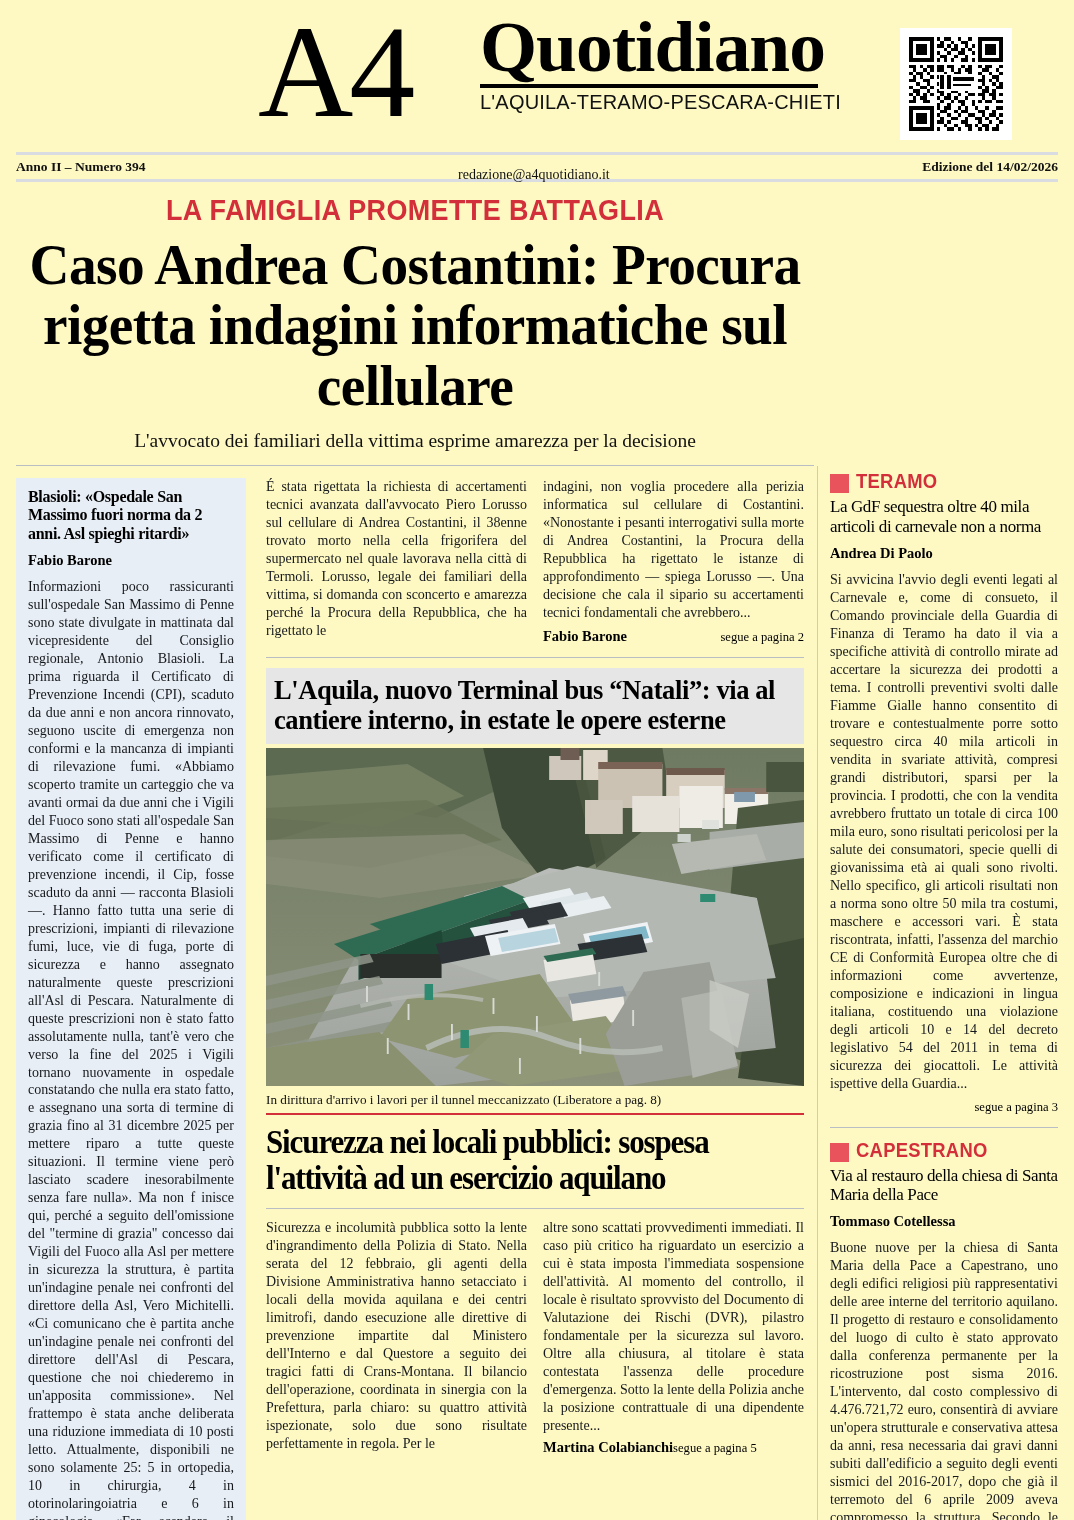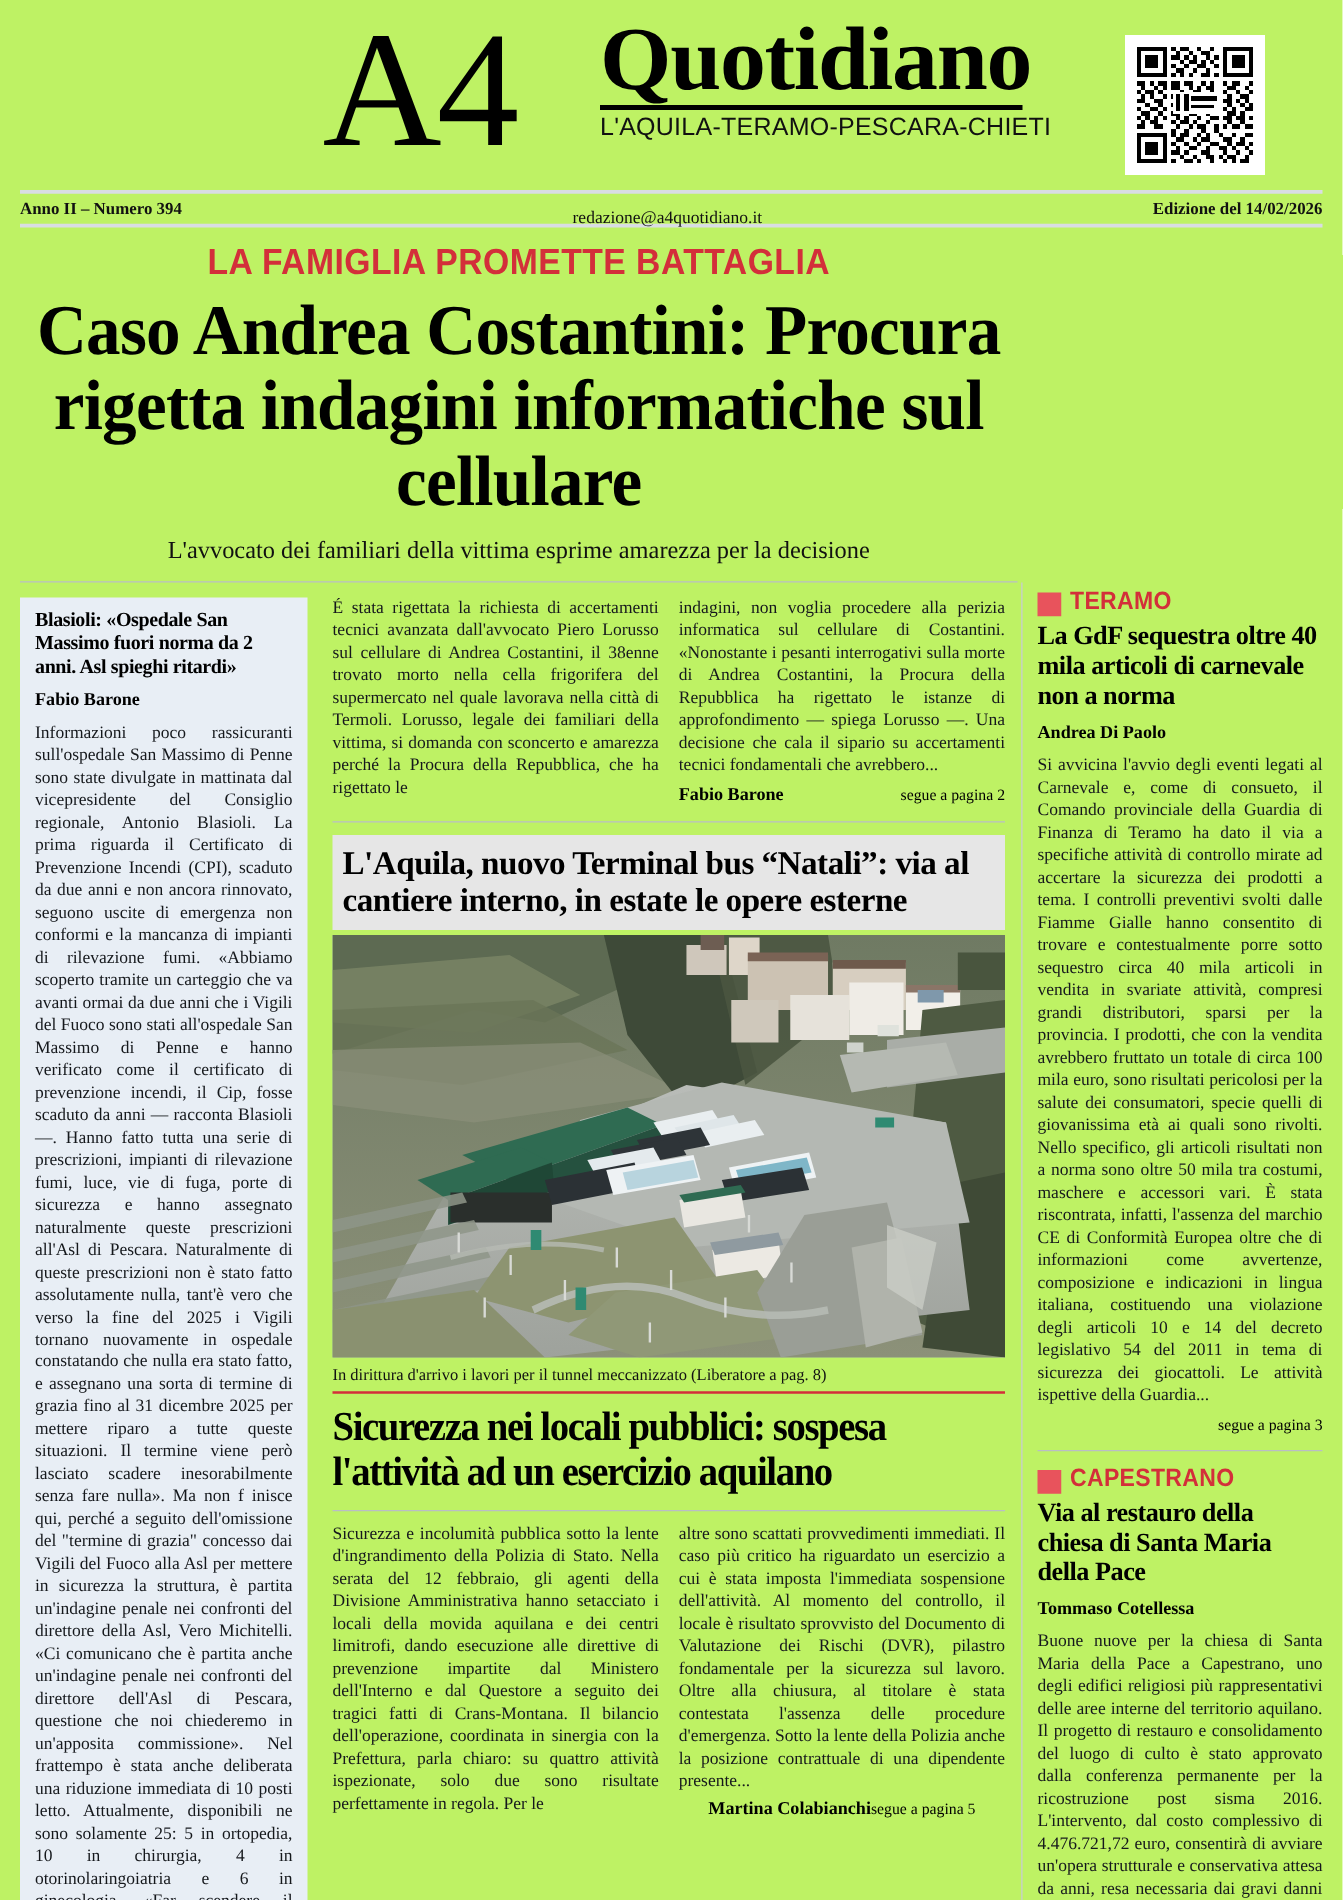--- a/index.html
+++ b/index.html
@@ -2,21 +2,21 @@
 <html><head>
 <meta charset="utf-8">
 <style>
   * { box-sizing: border-box; margin: 0; padding: 0; }
   html, body {
     width: 1074px; height: 1520px;
     background: #ffffff;
     font-family: "Liberation Serif", serif;
     overflow: hidden;
   }
-  .page { position: relative; width: 1074px; height: 1520px; background:#bef264; }
+  .page { position: relative; width: 1074px; height: 1520px; background:#fef9c3; }
 
   
   .masthead { position: relative; height: 152px; padding: 0 16px; }
   .logo-wrap {
     position: absolute; left: 258px; top: 14px; width: 560px; height: 124px;
   }
   .logo-a4 {
     position:absolute; left:0; top:-8px;
     font-family:"Liberation Serif", serif;
     font-size: 132px; font-weight: 400; line-height: 1;
@@ -134,22 +134,22 @@
   
   .right-col { padding-left:10px; }
   .sect-tag { display:flex; align-items:flex-end; gap:7px; margin-bottom:4px; }
   .sect-sq { width:19px; height:19px; background:#e8535c; flex:0 0 auto; }
   .sect-name {
     color:#d32f3a; font-family:"Liberation Sans", sans-serif;
     font-weight:700; font-size:20px; letter-spacing:.3px;
     transform:scaleX(.92); transform-origin:left center;
   }
   .side-head {
-    font-family:"Liberation Serif", serif; font-weight:700;
-    font-size:21px; line-height:1.14; letter-spacing:-.4px; color:#000;
+    font-family:"Liberation Serif", serif; font-weight:400;
+    font-size:17px; line-height:1.14; letter-spacing:-.4px; color:#000;
     margin-top:3px;
   }
   .side-rule { height:1px; background:#b9bec5; margin:12px 0 11px 0; }
 </style>
 </head>
 <body>
 
 <div class="page">
 
   <div class="masthead">
@@ -520,21 +520,21 @@
 
       <div class="caption">In dirittura d'arrivo i lavori per il tunnel meccanizzato (Liberatore a pag. 8)</div>
       <div class="sec-rule-red"></div>
 
       <div class="head2">Sicurezza nei locali pubblici: sospesa l'attività ad un esercizio aquilano</div>
       <div style="height:1px;background:#b9bec5;margin:12px 0 10px 0;"></div>
 
       <div class="two-col">
         <div class="bodytext">Sicurezza e incolumità pubblica sotto la lente d'ingrandimento della Polizia di Stato. Nella serata del 12 febbraio, gli agenti della Divisione Amministrativa hanno setacciato i locali della movida aquilana e dei centri limitrofi, dando esecuzione alle direttive di prevenzione impartite dal Ministero dell'Interno e dal Questore a seguito dei tragici fatti di Crans-Montana. Il bilancio dell'operazione, coordinata in sinergia con la Prefettura, parla chiaro: su quattro attività ispezionate, solo due sono risultate perfettamente in regola. Per le</div>
         <div class="bodytext">altre sono scattati provvedimenti immediati. Il caso più critico ha riguardato un esercizio a cui è stata imposta l'immediata sospensione dell'attività. Al momento del controllo, il locale è risultato sprovvisto del Documento di Valutazione dei Rischi (DVR), pilastro fondamentale per la sicurezza sul lavoro. Oltre alla chiusura, al titolare è stata contestata l'assenza delle procedure d'emergenza. Sotto la lente della Polizia anche la posizione contrattuale di una dipendente presente...</div>
-        <div style="display:flex; justify-content:center; align-items:baseline; margin-top:4px; break-inside:avoid;">
+        <div style="display:flex; justify-content:flex-start; align-items:baseline; margin-top:4px; break-inside:avoid;">
           <span class="byline" style="margin-top:0;">Martina Colabianchi</span>
           <span class="segue" style="margin-top:0;">segue a pagina 5</span>
         </div>
       </div>
     </div>
 
     <div style="grid-column:3; position:relative;">
       <div class="vsep"></div>
     </div>
 

